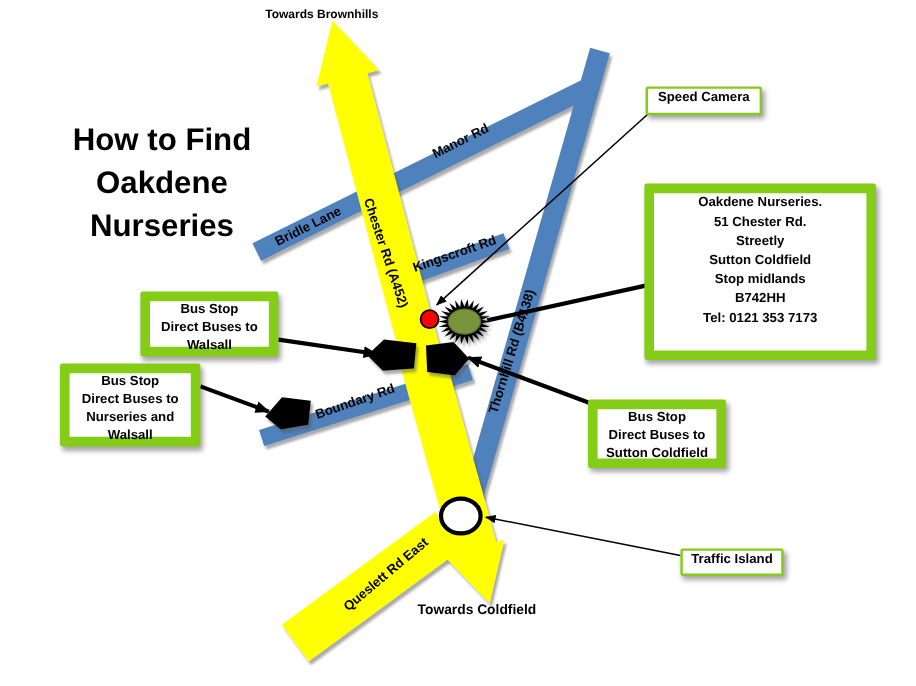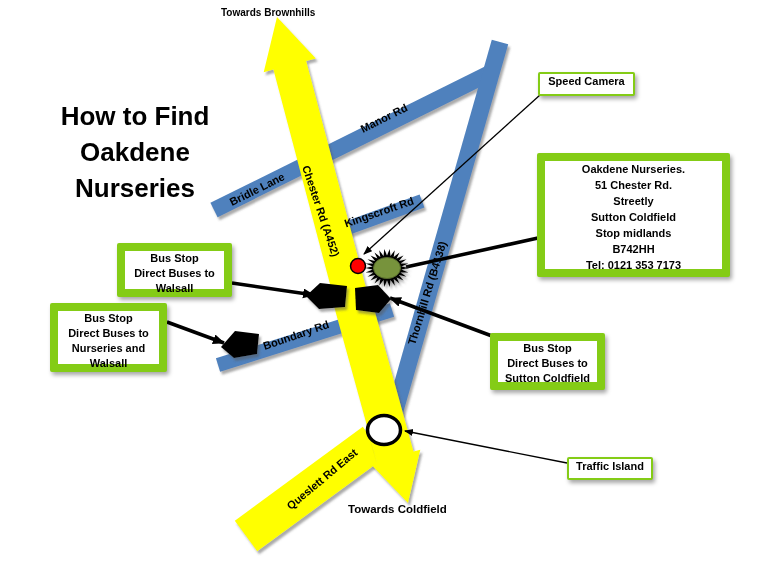--- a/index.html
+++ b/index.html
@@ -79,21 +79,21 @@
   <div class="road-lbl" style="left:321px;top:211px;transform:translate(-50%,-50%) rotate(71.5deg);">Chester Rd (A452)</div>
   <div class="road-lbl" style="left:379px;top:212px;transform:translate(-50%,-50%) rotate(-19deg);">Kingscroft Rd</div>
   <div class="road-lbl" style="left:427px;top:293px;transform:translate(-50%,-50%) rotate(-73deg);">Thornhill Rd (B4138)</div>
   <div class="road-lbl" style="left:296px;top:335px;transform:translate(-50%,-50%) rotate(-19deg);">Boundary Rd</div>
   <div class="road-lbl" style="left:322px;top:479px;transform:translate(-50%,-50%) rotate(-40deg);">Queslett Rd East</div>
 
   <div class="box small" style="left:538px;top:72px;width:97px;height:24px;">
     <span>Speed Camera</span>
   </div>
 
-  <div class="box addr" style="left:537px;top:153px;width:193px;height:124px;">
+  <div class="box addr" style="left:537px;top:153px;width:193px;height:147px;">
     <span>Oakdene Nurseries.</span>
     <span>51 Chester Rd.</span>
     <span>Streetly</span>
     <span>Sutton Coldfield</span>
     <span>Stop midlands</span>
     <span>B742HH</span>
     <span>Tel: 0121 353 7173</span>
   </div>
 
   <div class="box" style="left:117px;top:243px;width:115px;height:54px;">

